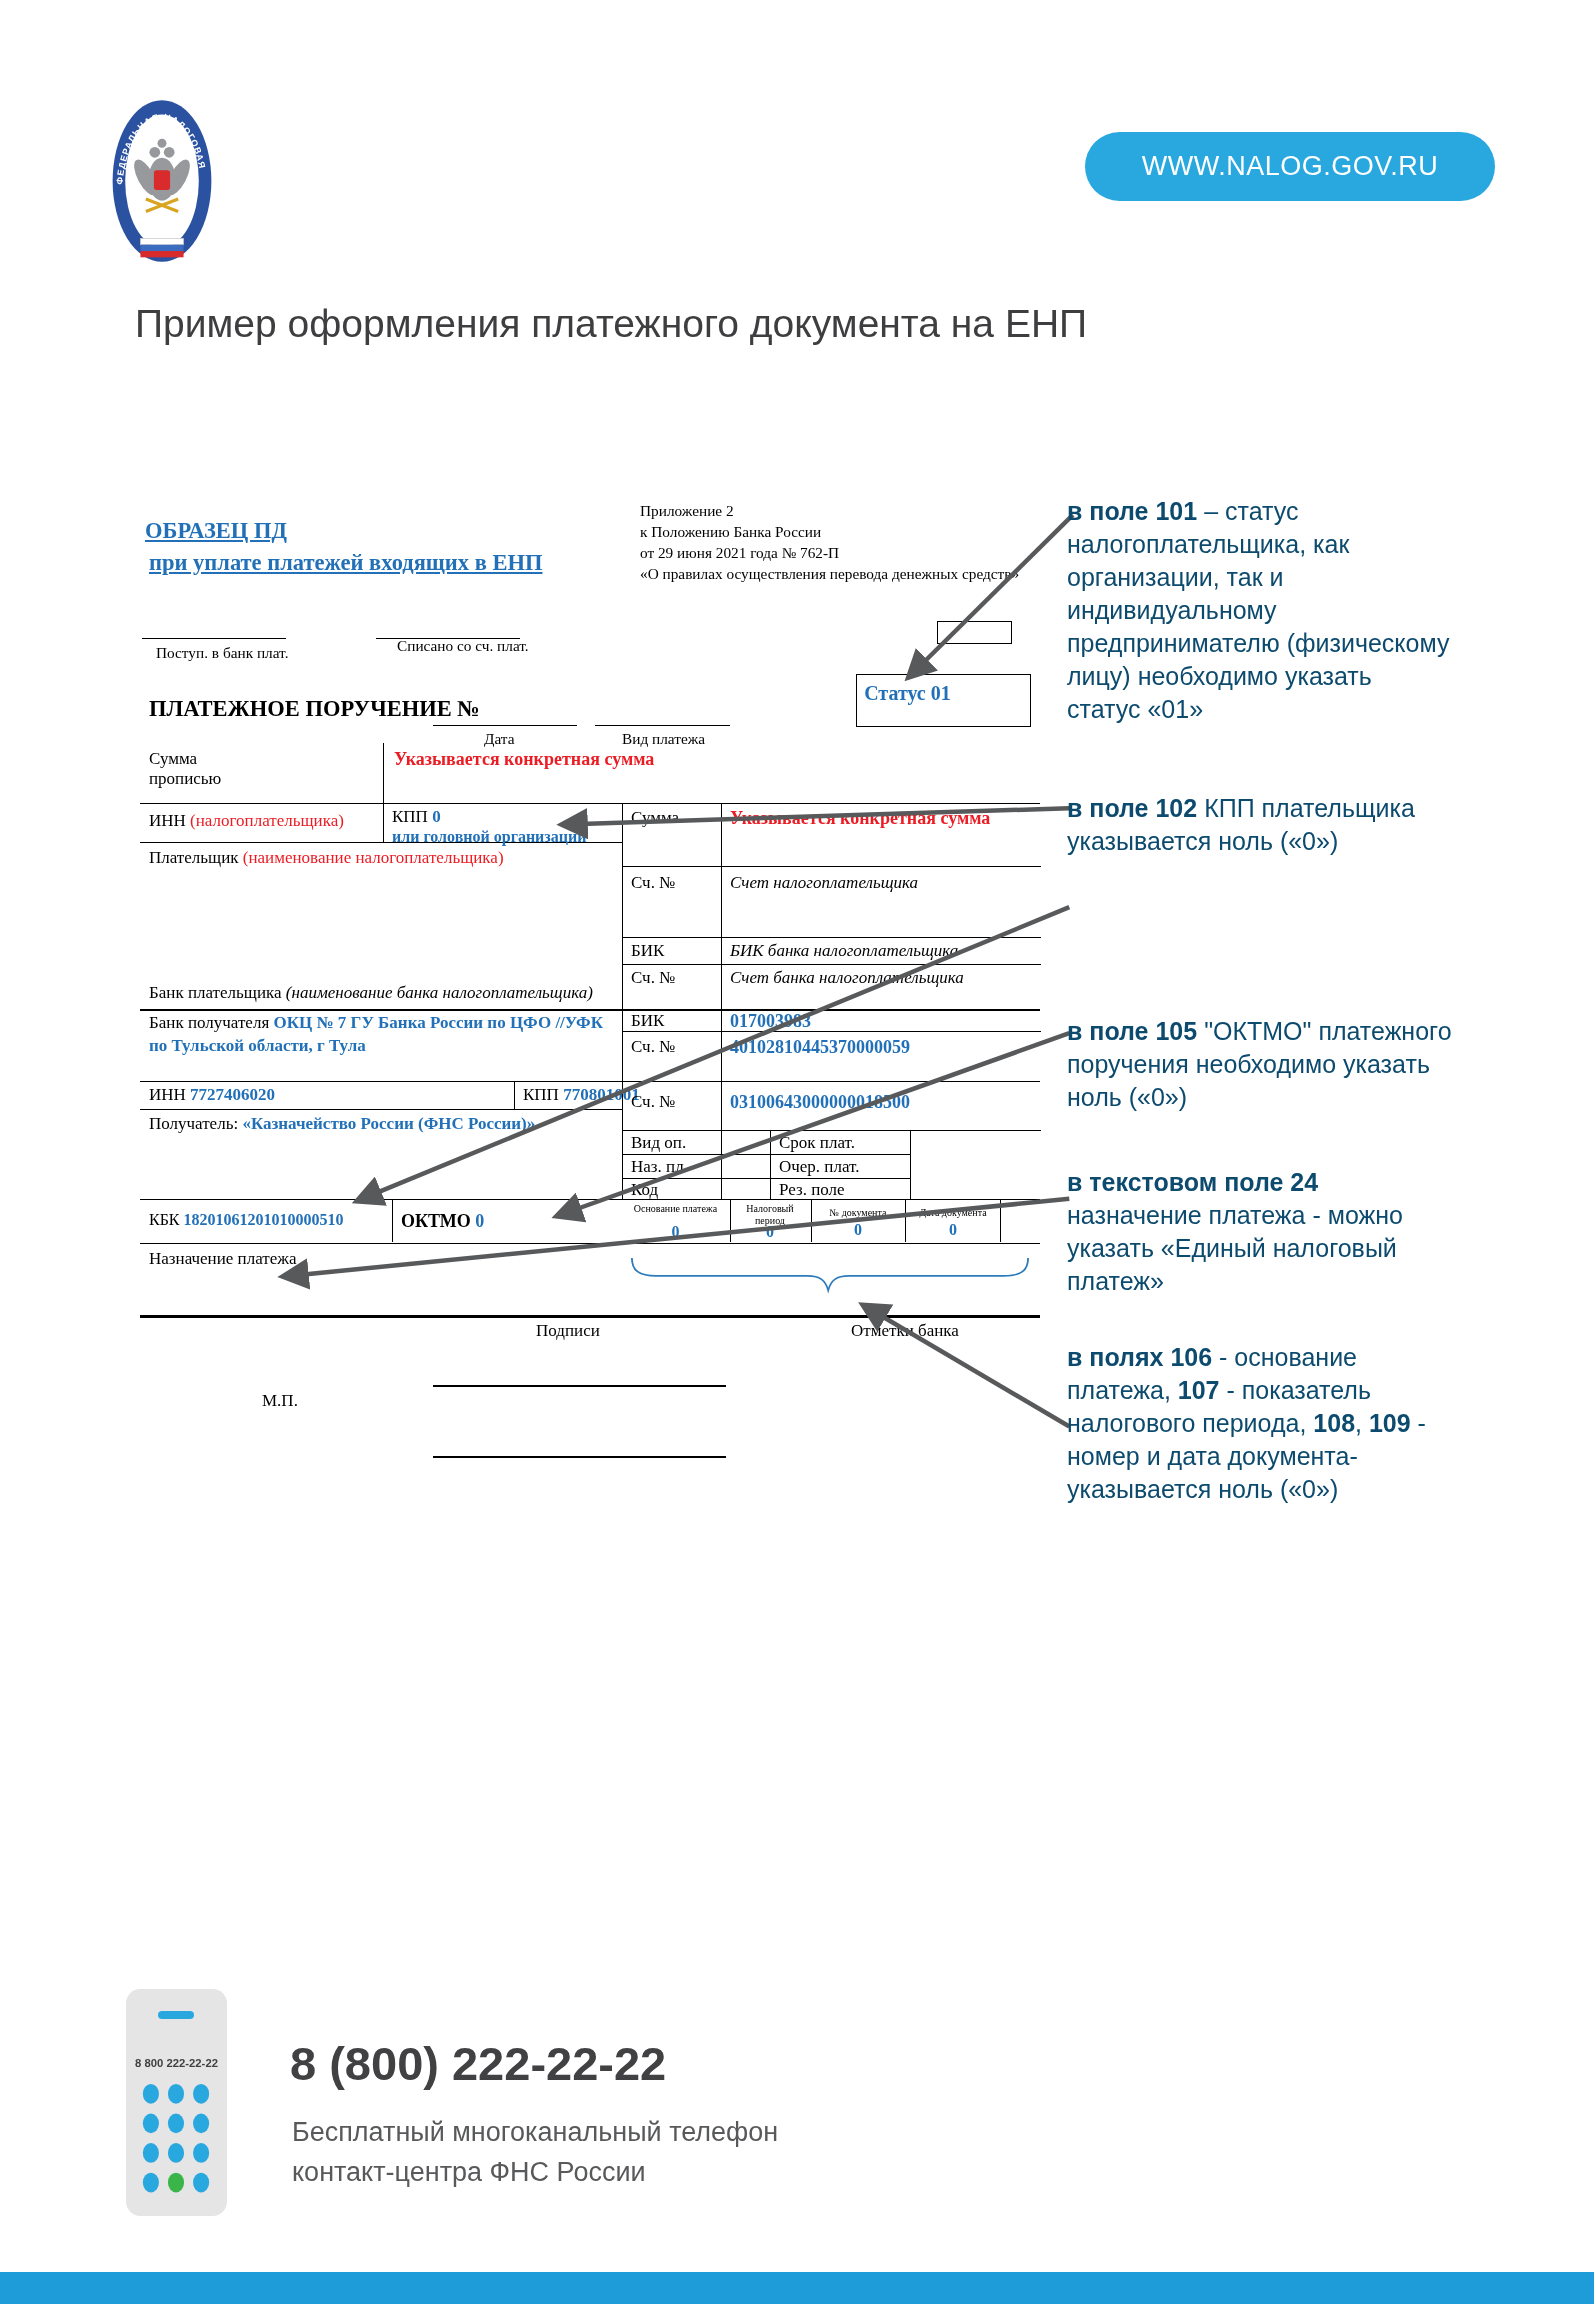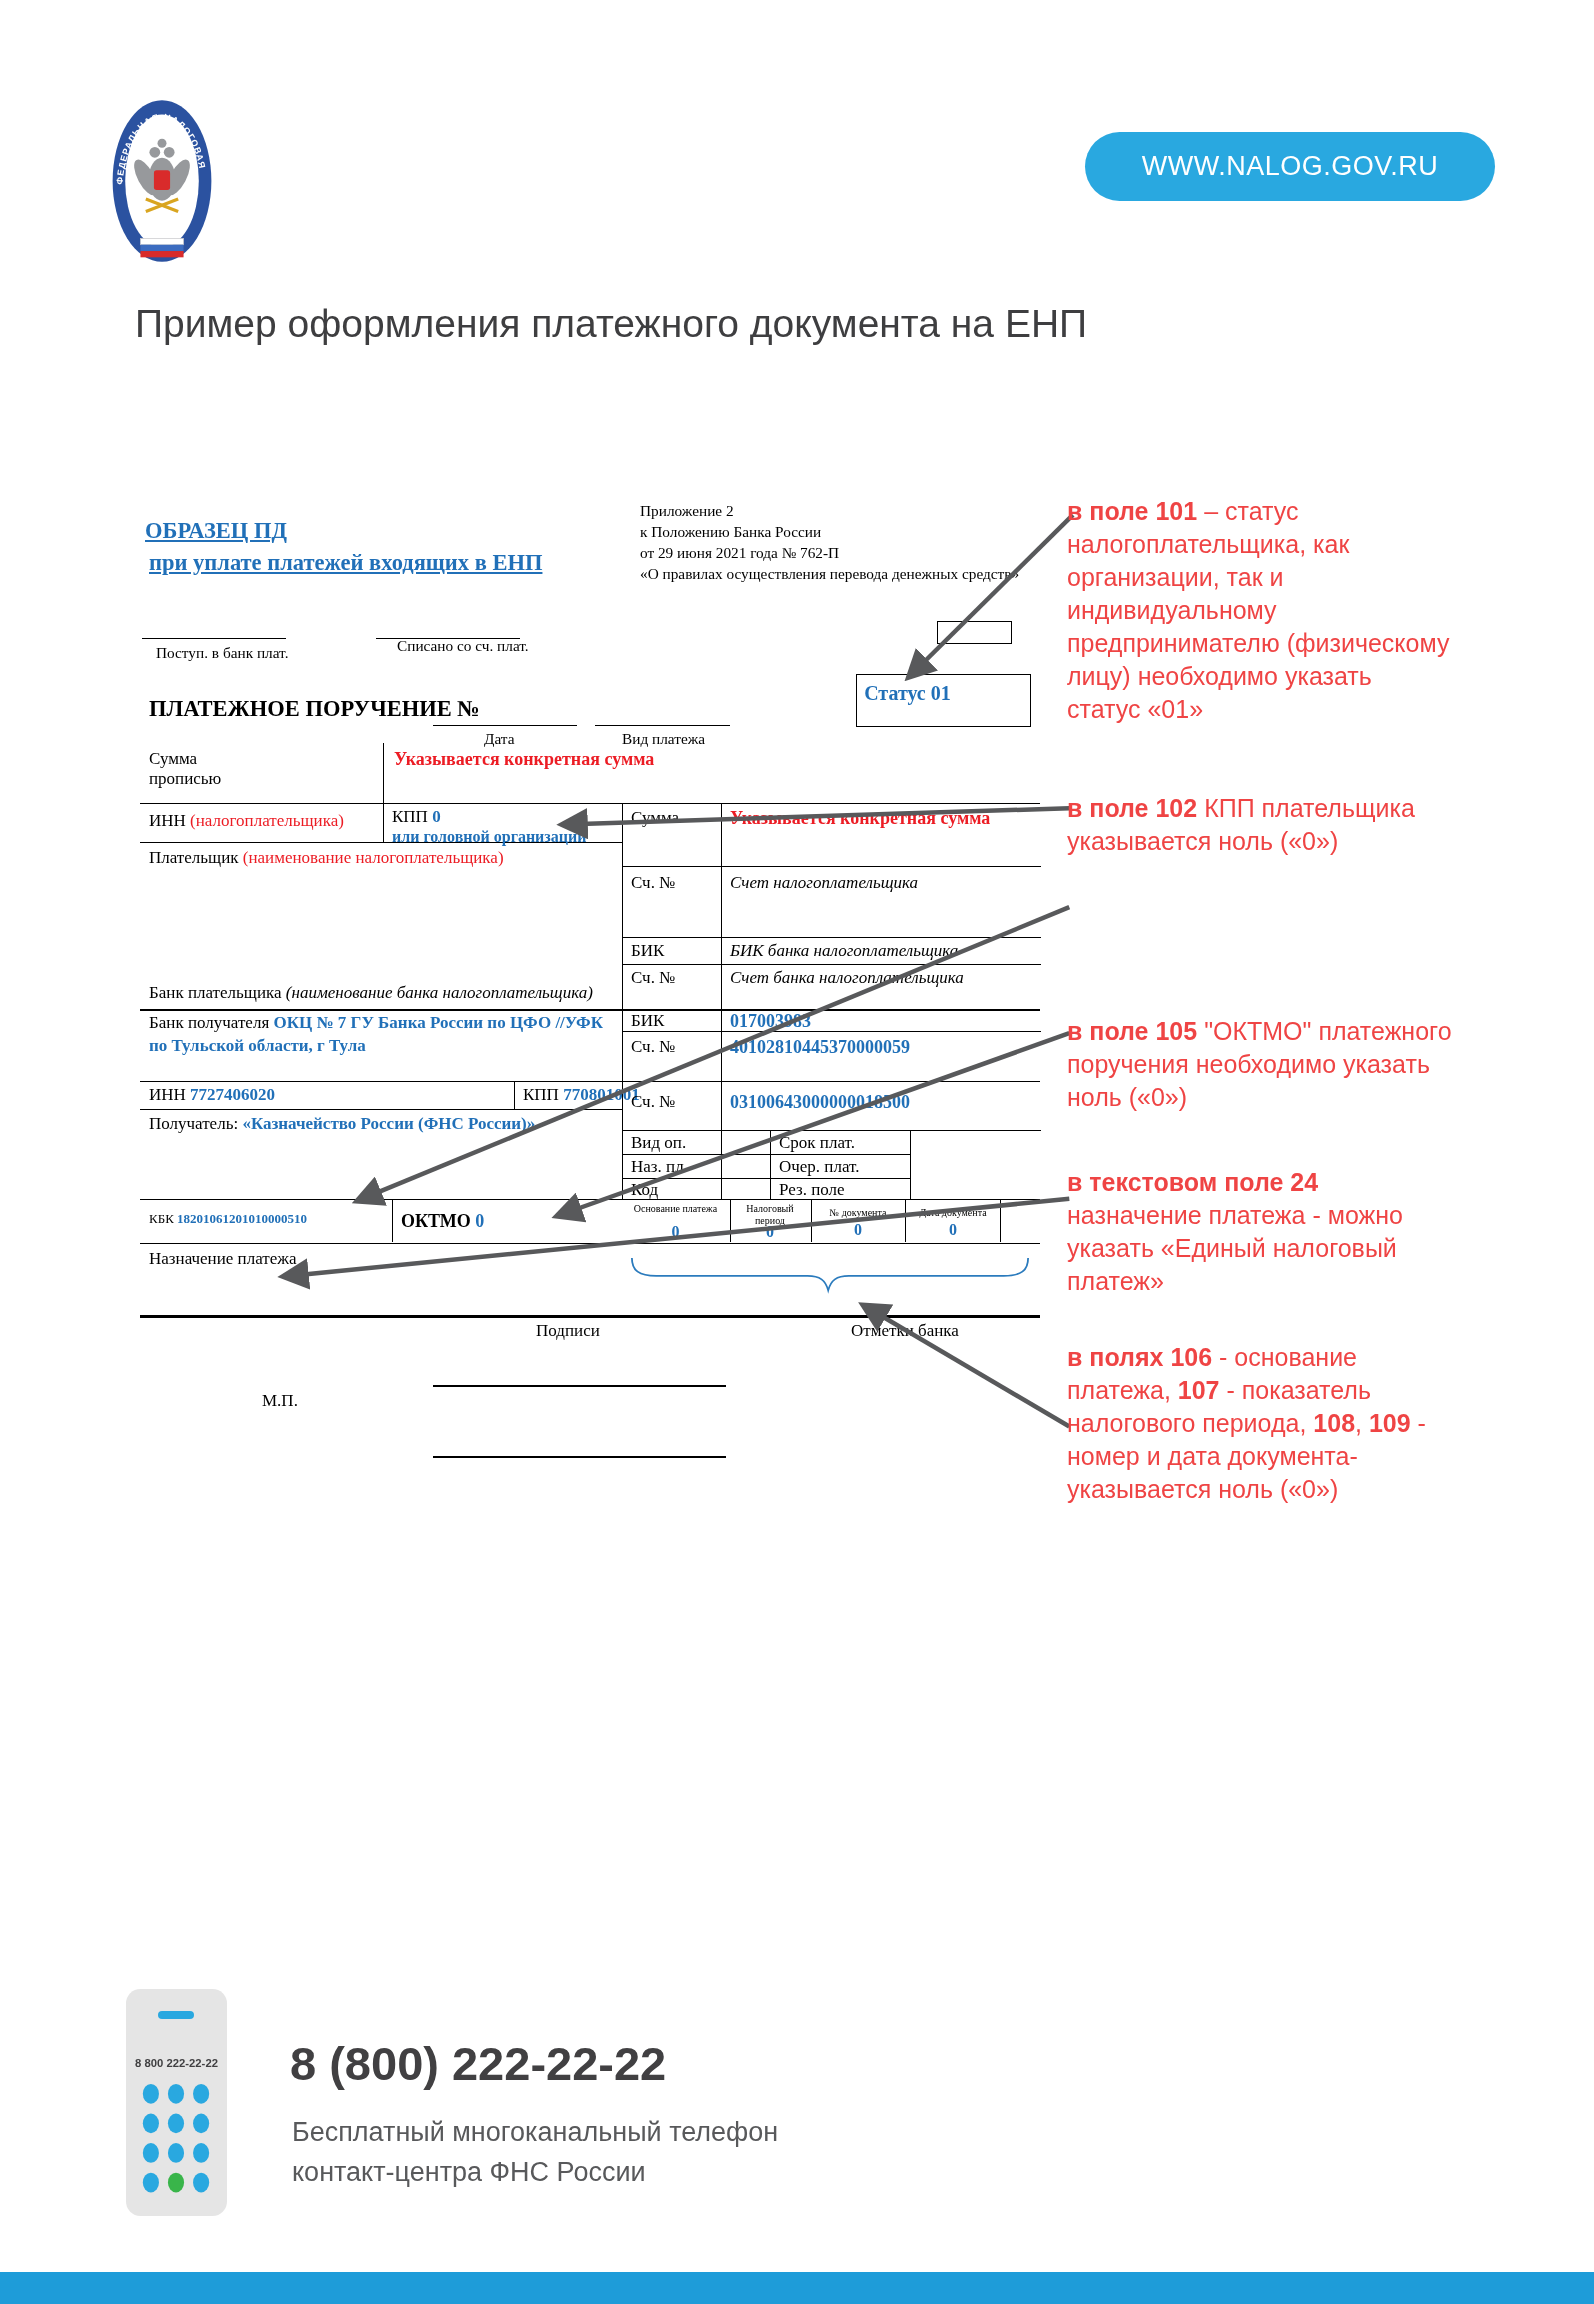--- a/index.html
+++ b/index.html
@@ -23,21 +23,21 @@
   .blue{color:#2170b8;font-weight:bold;}
   .red{color:#ec1c24;}
   .redb{color:#ec1c24;font-weight:bold;}
   .ital{font-style:italic;}
   .samp{color:#2170b8;font-weight:bold;text-decoration:underline;font-size:22.5px;}
   .appx{font-size:15.3px;line-height:21px;}
   .tick-label{font-size:15.3px;}
   .mini-h{font-size:10px;text-align:center;line-height:11.7px;}
   .mini-v{font-size:16px;text-align:center;}
   
-  .ann{position:absolute;left:1067px;width:455px;color:#ef4444;font-size:25px;line-height:33px;
+  .ann{position:absolute;left:1067px;width:455px;color:#0c4a6e;font-size:25px;line-height:33px;
        white-space:pre-line;}
   
   #phone-icon{position:absolute;left:126px;top:1989px;width:101px;height:227px;background:#e5e5e5;
               border-radius:14.4px;}
   #phone-big{position:absolute;left:290px;top:2036px;color:#414042;font-weight:bold;font-size:47px;}
   #phone-sub{position:absolute;left:292px;top:2112px;color:#58595b;font-size:27px;line-height:40px;}
   #bottom-bar{position:absolute;left:0;top:2272px;width:1595px;height:32px;background:#1e9cd9;}
   #arrows{position:absolute;left:0;top:0;pointer-events:none;}
 </style>
 </head>
@@ -186,21 +186,21 @@
       <span>Получатель: </span><span class="blue">«Казначейство России (ФНС России)»</span>
     </div>
 
     <div class="abs" style="left:491px;top:642px;">Вид оп.</div>
     <div class="abs" style="left:639px;top:642px;">Срок плат.</div>
     <div class="abs" style="left:491px;top:666px;">Наз. пл.</div>
     <div class="abs" style="left:639px;top:666px;">Очер. плат.</div>
     <div class="abs" style="left:491px;top:689px;">Код</div>
     <div class="abs" style="left:639px;top:689px;">Рез. поле</div>
 
-    <div class="abs" style="left:9px;top:720px;font-size:13px;">
+    <div class="abs" style="left:9px;top:720px;font-size:16px;">
       <span>КБК </span><span class="blue">18201061201010000510</span>
     </div>
     <div class="abs" style="left:261px;top:720px;font-size:18px;">
       <span class="bold">ОКТМО </span><span class="blue">0</span>
     </div>
     <div class="abs mini-h" style="left:486px;top:712px;width:99px;">Основание платежа</div>
     <div class="abs mini-h" style="left:594px;top:712px;width:72px;">Налоговый период</div>
     <div class="abs mini-h" style="left:675px;top:716px;width:86px;">№ документа</div>
     <div class="abs mini-h" style="left:770px;top:716px;width:86px;">Дата документа</div>
     <div class="abs mini-v blue" style="left:486px;top:732px;width:99px;">0</div>

